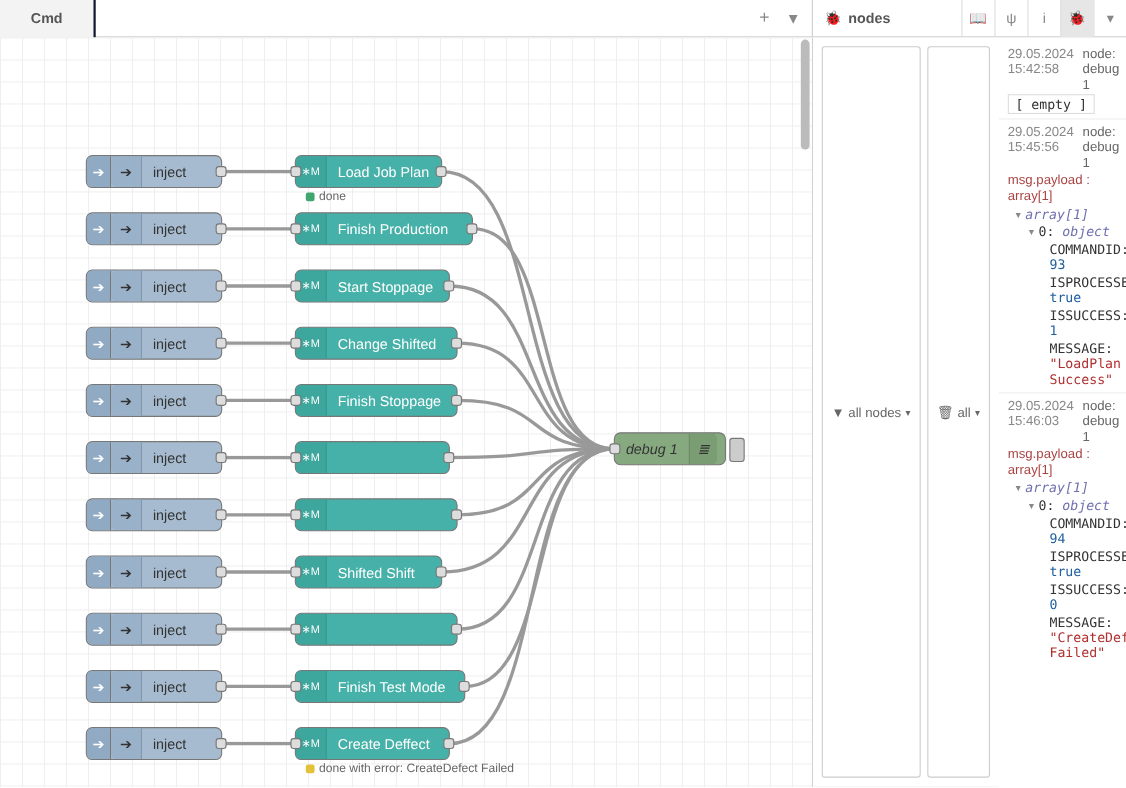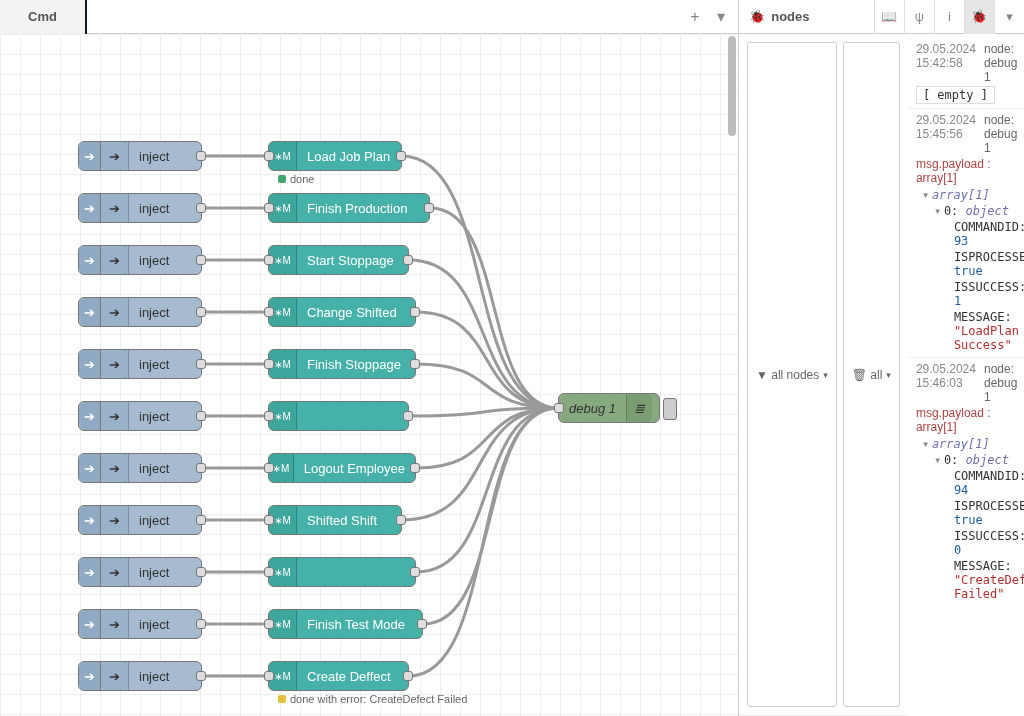--- a/index.html
+++ b/index.html
@@ -194,21 +194,20 @@
           </div>
           <div class="node inject-node" style="left: 78px; top: 419px; width: 124px;">
             <div class="btn">➔</div>
             <div class="glyph">➔</div>
             <div class="label">inject</div>
             <div class="port out"></div>
           </div>
           <div class="node func-node" style="left: 268px; top: 419px; width: 148px;">
             <div class="port in"></div>
             <div class="glyph" style="font-size:10px;color:#fff">∗M</div>
-            <div class="label">Logout Employee</div>
             <div class="port out"></div>
           </div>
           <div class="node inject-node" style="left: 78px; top: 471px; width: 124px;">
             <div class="btn">➔</div>
             <div class="glyph">➔</div>
             <div class="label">inject</div>
             <div class="port out"></div>
           </div>
           <div class="node func-node" style="left: 268px; top: 471px; width: 133.6px;">
             <div class="port in"></div>

